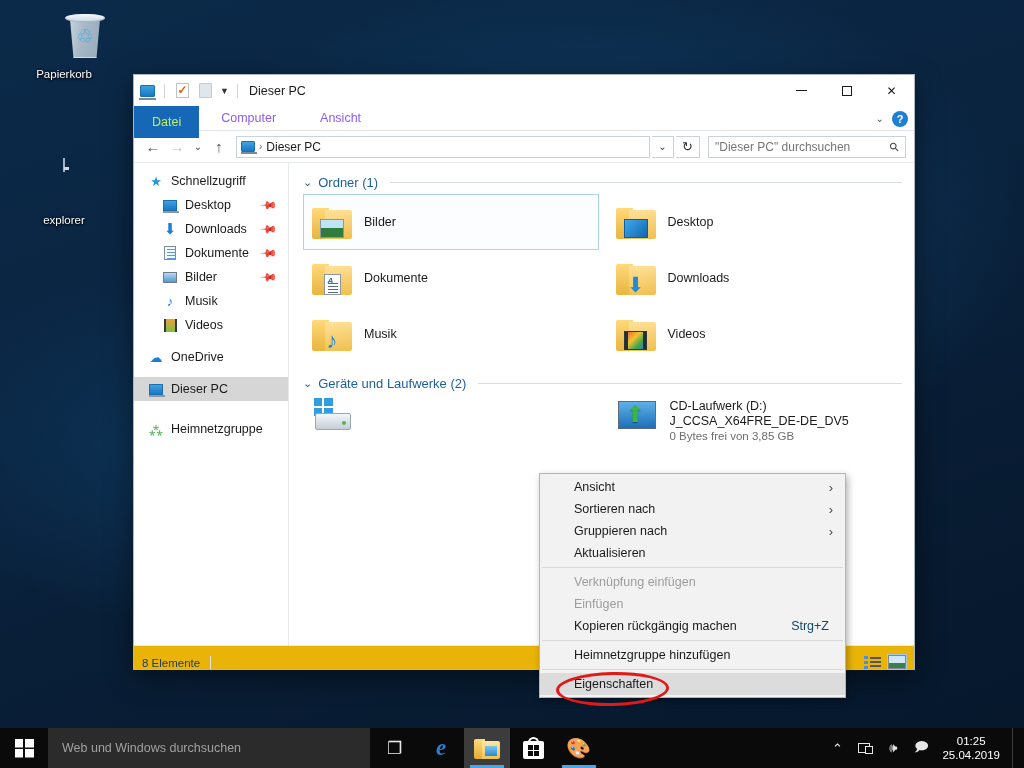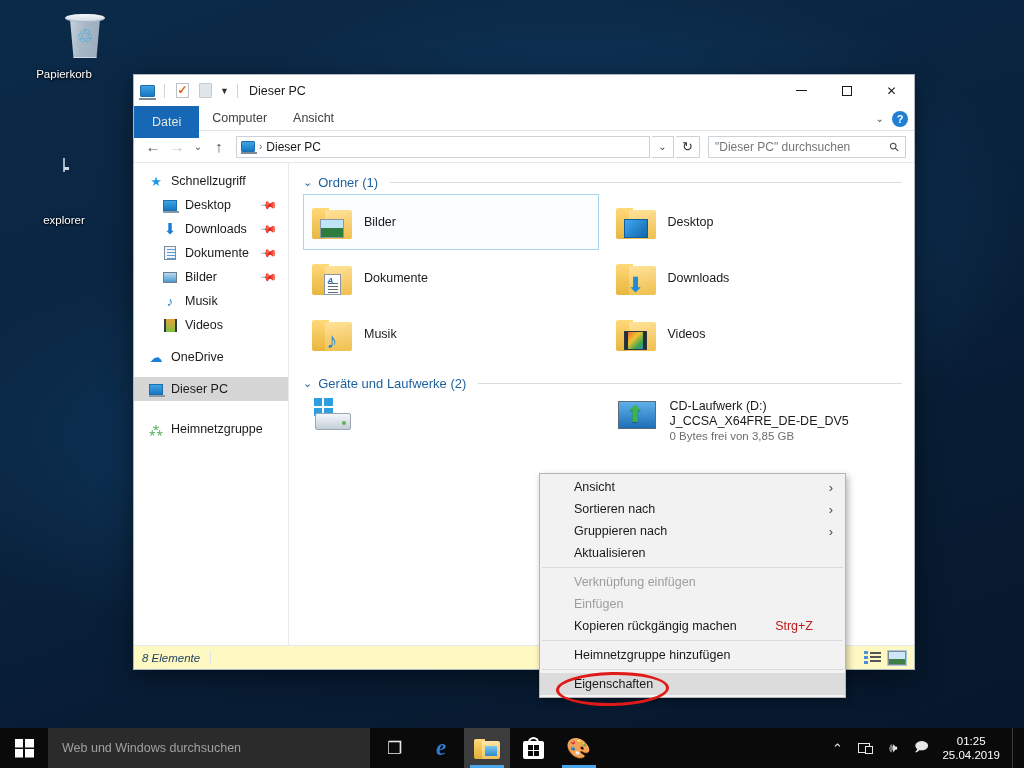--- a/index.html
+++ b/index.html
@@ -108,23 +108,23 @@
   }
   .wb-min { width:11px; height:1px; background:#1a1a1a; }
   .wb-max { width:10px; height:10px; border:1px solid #1a1a1a; }
 
   
   .ribbon {
     height: 25px; display:flex; align-items:stretch; position:relative;
     border-bottom:1px solid #dfe3e6; flex:none;
   }
   .tab {
-    padding: 0 13px; display:flex; align-items:center; font-size:12.5px; color:#404040;
-  }
-  .tab.file { background:#1667b5; color:#e5e5e5; padding:16px 18px; }
+    padding: 0 22px; display:flex; align-items:center; font-size:12.5px; color:#8b5cf6;
+  }
+  .tab.file { background:#1667b5; color:#bef264; padding:16px 18px; }
   .ribbon-right { position:absolute; right:6px; top:0; height:25px; display:flex; align-items:center; gap:8px; }
   .rb-caret { font-size:10px; color:#555; }
   .help-btn {
     width:16px; height:16px; border-radius:50%; background:#1f7fd4; color:#fff;
     font-size:11px; font-weight:bold; display:flex; align-items:center; justify-content:center;
   }
 
   
   .addrbar {
     height: 31px; display:flex; align-items:center; gap:2px; padding: 0 8px;
@@ -261,24 +261,23 @@
   .cd .arrow { position:absolute; left:10px; top:3px; font-size:23px; color:#39b54a;
     text-shadow:0 1px 1px rgba(0,0,0,.35); line-height:26px; }
   .drive-info { padding-top:1px; }
   .drive-name { font-size:12.5px; color:#1a1a1a; line-height:15px; }
   .drive-sub { font-size:11.5px; color:#6d6d6d; line-height:15px; }
   .bar { width:195px; height:11px; background:#e6e6e6; border:1px solid #d4d4d4; margin:3px 0 2px; }
   .bar > div { height:100%; background:#26a0da; }
 
   
   .statusbar {
-    height: 24px; border-top:1px solid #e6eaed; display:flex; align-items:center;
-    padding: 0 8px; font-size:11.5px; color:#1a3c5e; flex:none; background:#fef9c3;
+    height: 24px; border-top:1px solid #e6eaed; display:flex; align-items:flex-end;
+    padding: 0 8px; font-size:11.5px; color:#1a3c5e; flex:none; background:#eab308;
     justify-content: space-between;
-    font-style: italic;
   }
   .status-left { display:flex; align-items:center; gap:10px; }
   .status-sep { width:1px; height:13px; background:#dfe3e6; }
   .view-btns { display:flex; align-items:center; gap:7px; }
   .vb-details { width:17px; height:13px; position:relative; }
   .vb-details::before {
     content:''; position:absolute; left:0; top:0; width:4px; height:13px;
     background:
       linear-gradient(#4a90d9 0 3px, transparent 3px) 0 0/4px 5px repeat-y;
   }
@@ -297,21 +296,21 @@
     box-shadow: 2px 3px 7px rgba(0,0,0,.3);
     padding: 2px 0; font-size: 12.5px; color:#1a1a1a; z-index: 40;
   }
   .mi {
     height: 22px; display:flex; align-items:center; padding: 0 10px 0 34px;
     position:relative; white-space:nowrap;
   }
   .mi.sel { background:#dcdcdc; }
   .mi.disabled { color:#9d9d9d; }
   .mi .sub-arrow { position:absolute; right:12px; font-size:13px; color:#4a4a4a; }
-  .mi .accel { position:absolute; right:32px; color:#b91c1c; }
+  .mi .accel { position:absolute; right:16px; color:#0c4a6e; }
   .msep { height:1px; background:#d9d9d9; margin:3px 2px 3px 2px; }
 
   
   .annot {
     position:absolute; left:556px; top:672px; width:113px; height:34px;
     border:3px solid #e01919; border-radius:50%; z-index:60; pointer-events:none;
     transform: rotate(-1.2deg);
   }
 
   

